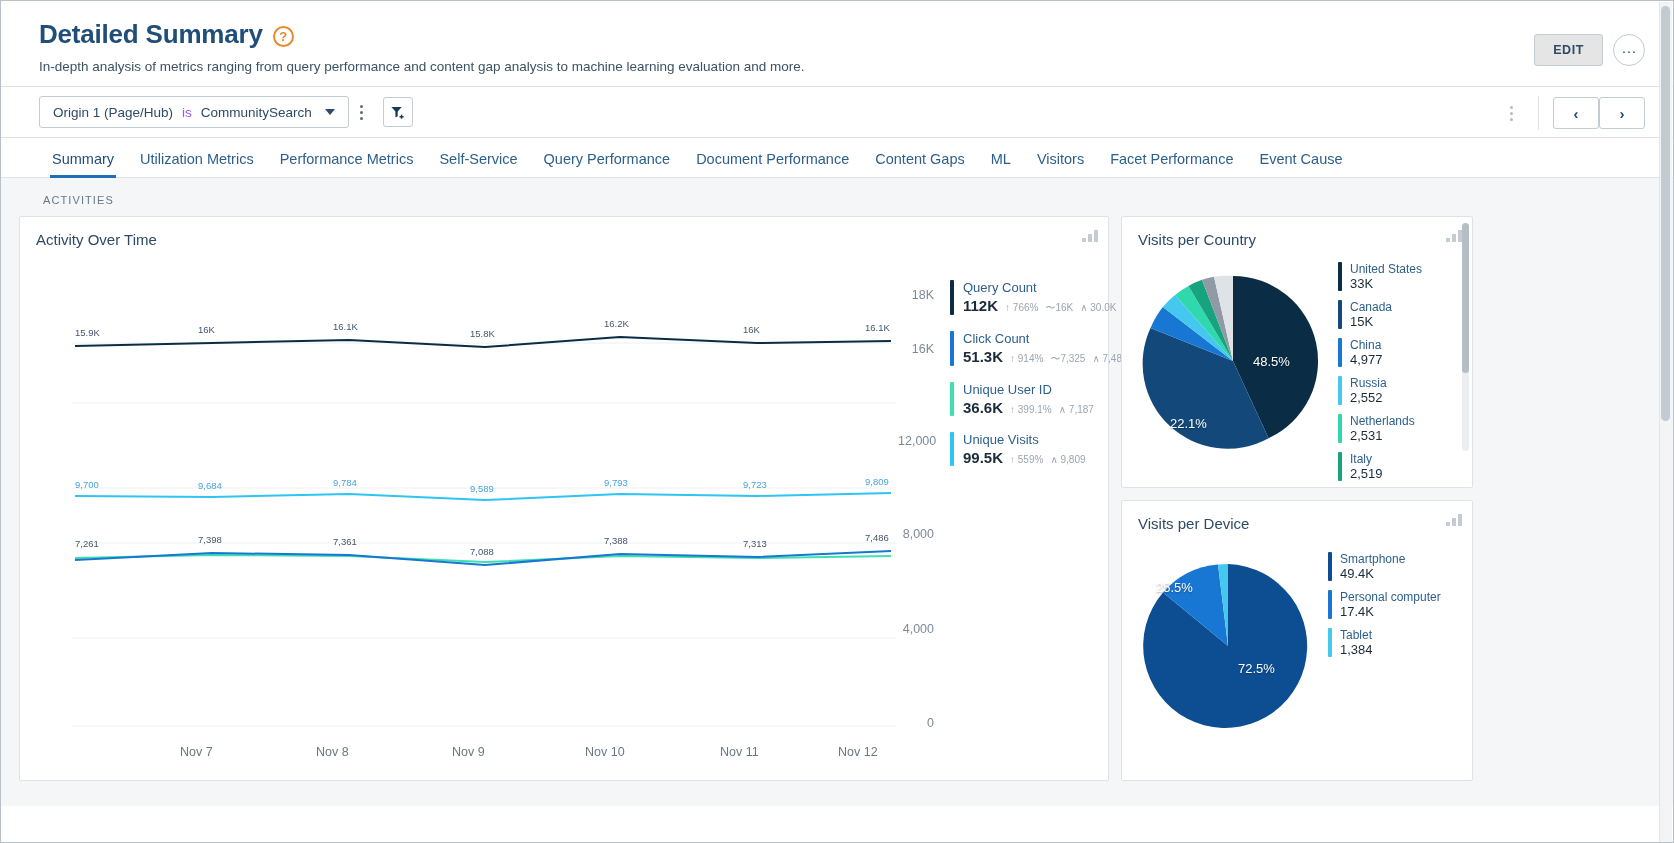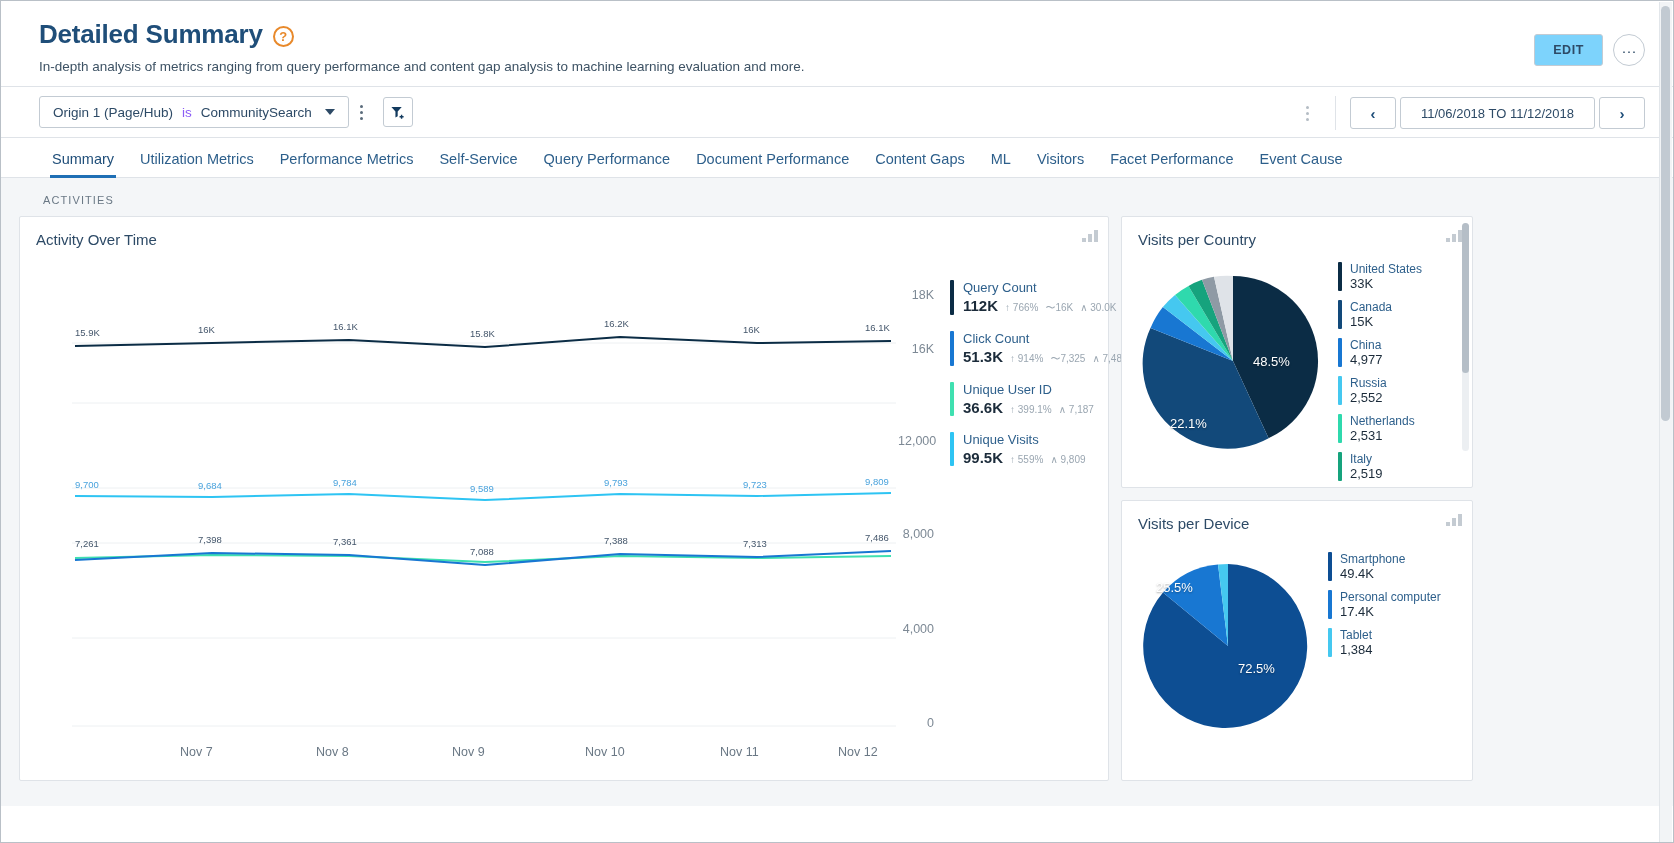--- a/index.html
+++ b/index.html
@@ -32,21 +32,21 @@
     display:flex;align-items:center;justify-content:center;
     margin-top:3px;
   }
   .page-sub { font-size:13.5px; color:#3d5264; margin-top:9px; }
 
   .header-actions {
     position:absolute; right:28px; top:33px;
     display:flex; align-items:center; gap:10px;
   }
   .btn-edit {
-    border:1px solid #c3cbd3; background:#7dd3fc; color:#2d4a66;
+    border:1px solid #c3cbd3; background:#e5e5e5; color:#2d4a66;
     font-size:12.5px; font-weight:bold; letter-spacing:.6px;
     padding:8px 18px; border-radius:3px; cursor:pointer;
   }
   .btn-round {
     width:32px;height:32px;border-radius:50%;
     border:1px solid #c3cbd3;background:#fff;color:#2d4a66;
     display:flex;align-items:center;justify-content:center;
     font-size:15px;cursor:pointer;
   }
 
@@ -221,21 +221,20 @@
       </svg>
     </div>
     <div class="fb-right">
       <div class="kebab light">
           <i></i>
           <i></i>
           <i></i>
         </div>
       <div class="fb-sep"></div>
       <div class="nav-arrow">‹</div>
-      <div class="date-range">11/06/2018 TO 11/12/2018</div>
       <div class="nav-arrow">›</div>
     </div>
   </div>
 
   <div class="tabs">
     <div class="tab active">Summary</div>
     <div class="tab">Utilization Metrics</div>
     <div class="tab">Performance Metrics</div>
     <div class="tab">Self-Service</div>
     <div class="tab">Query Performance</div>

